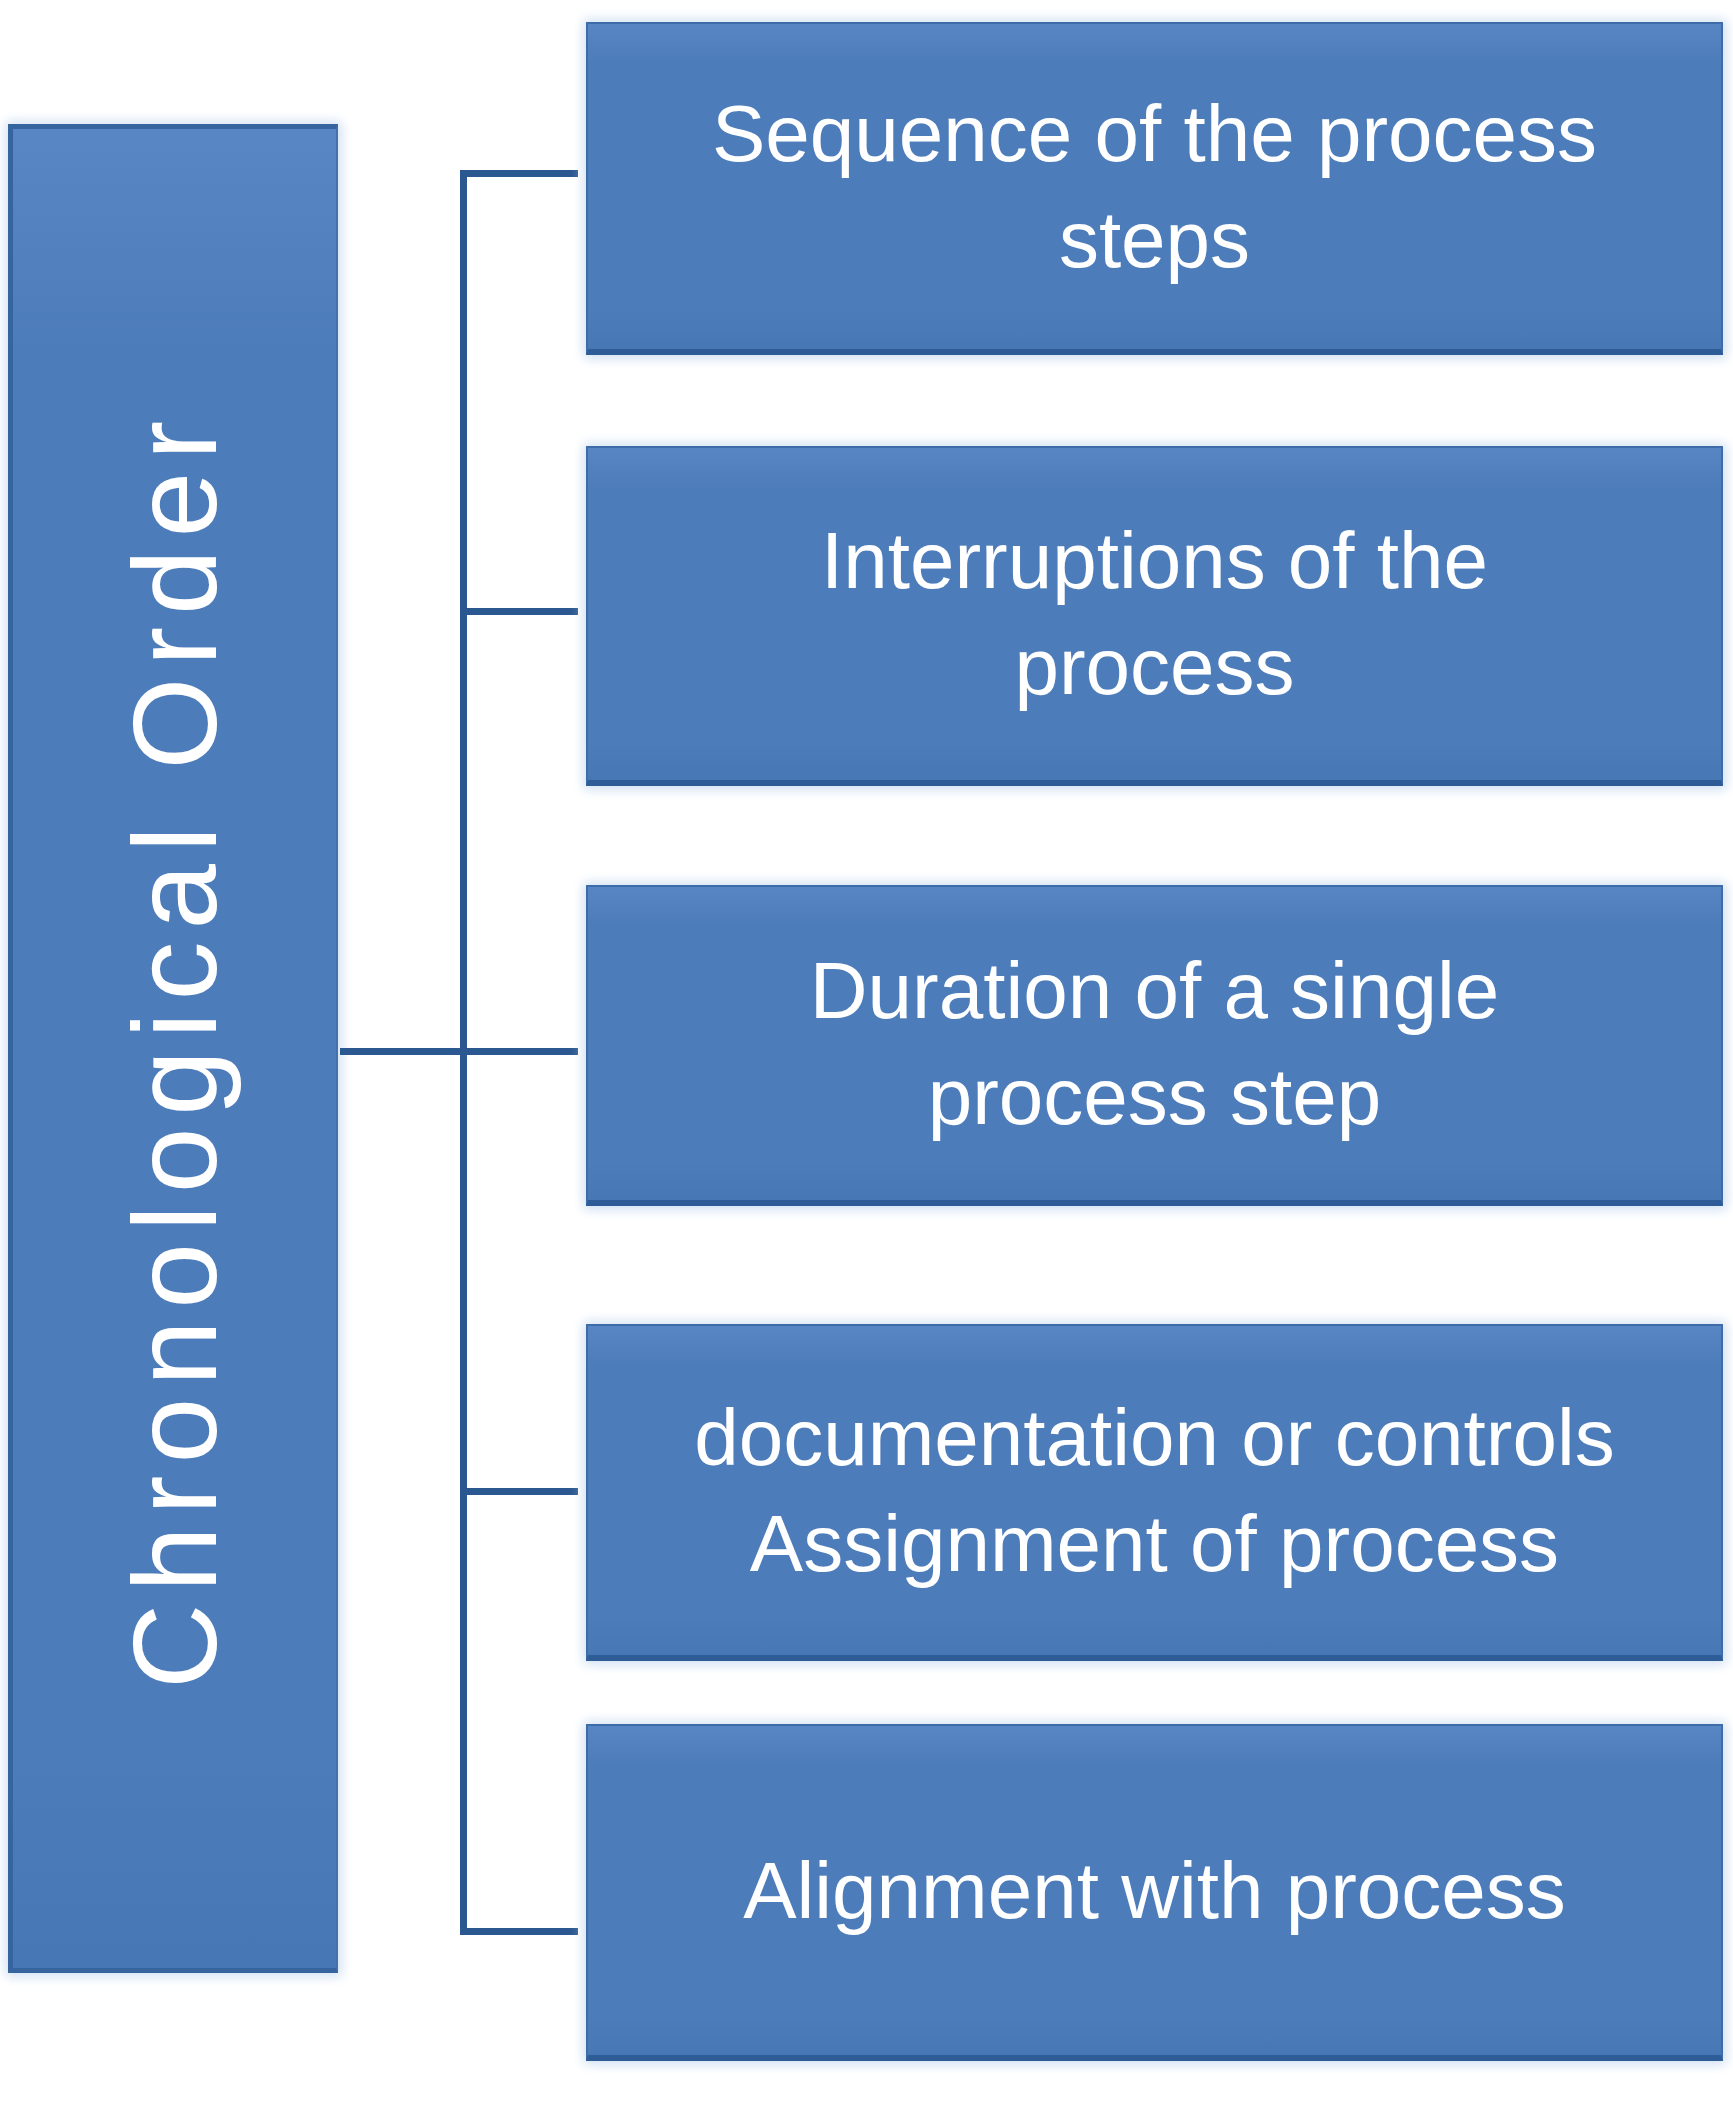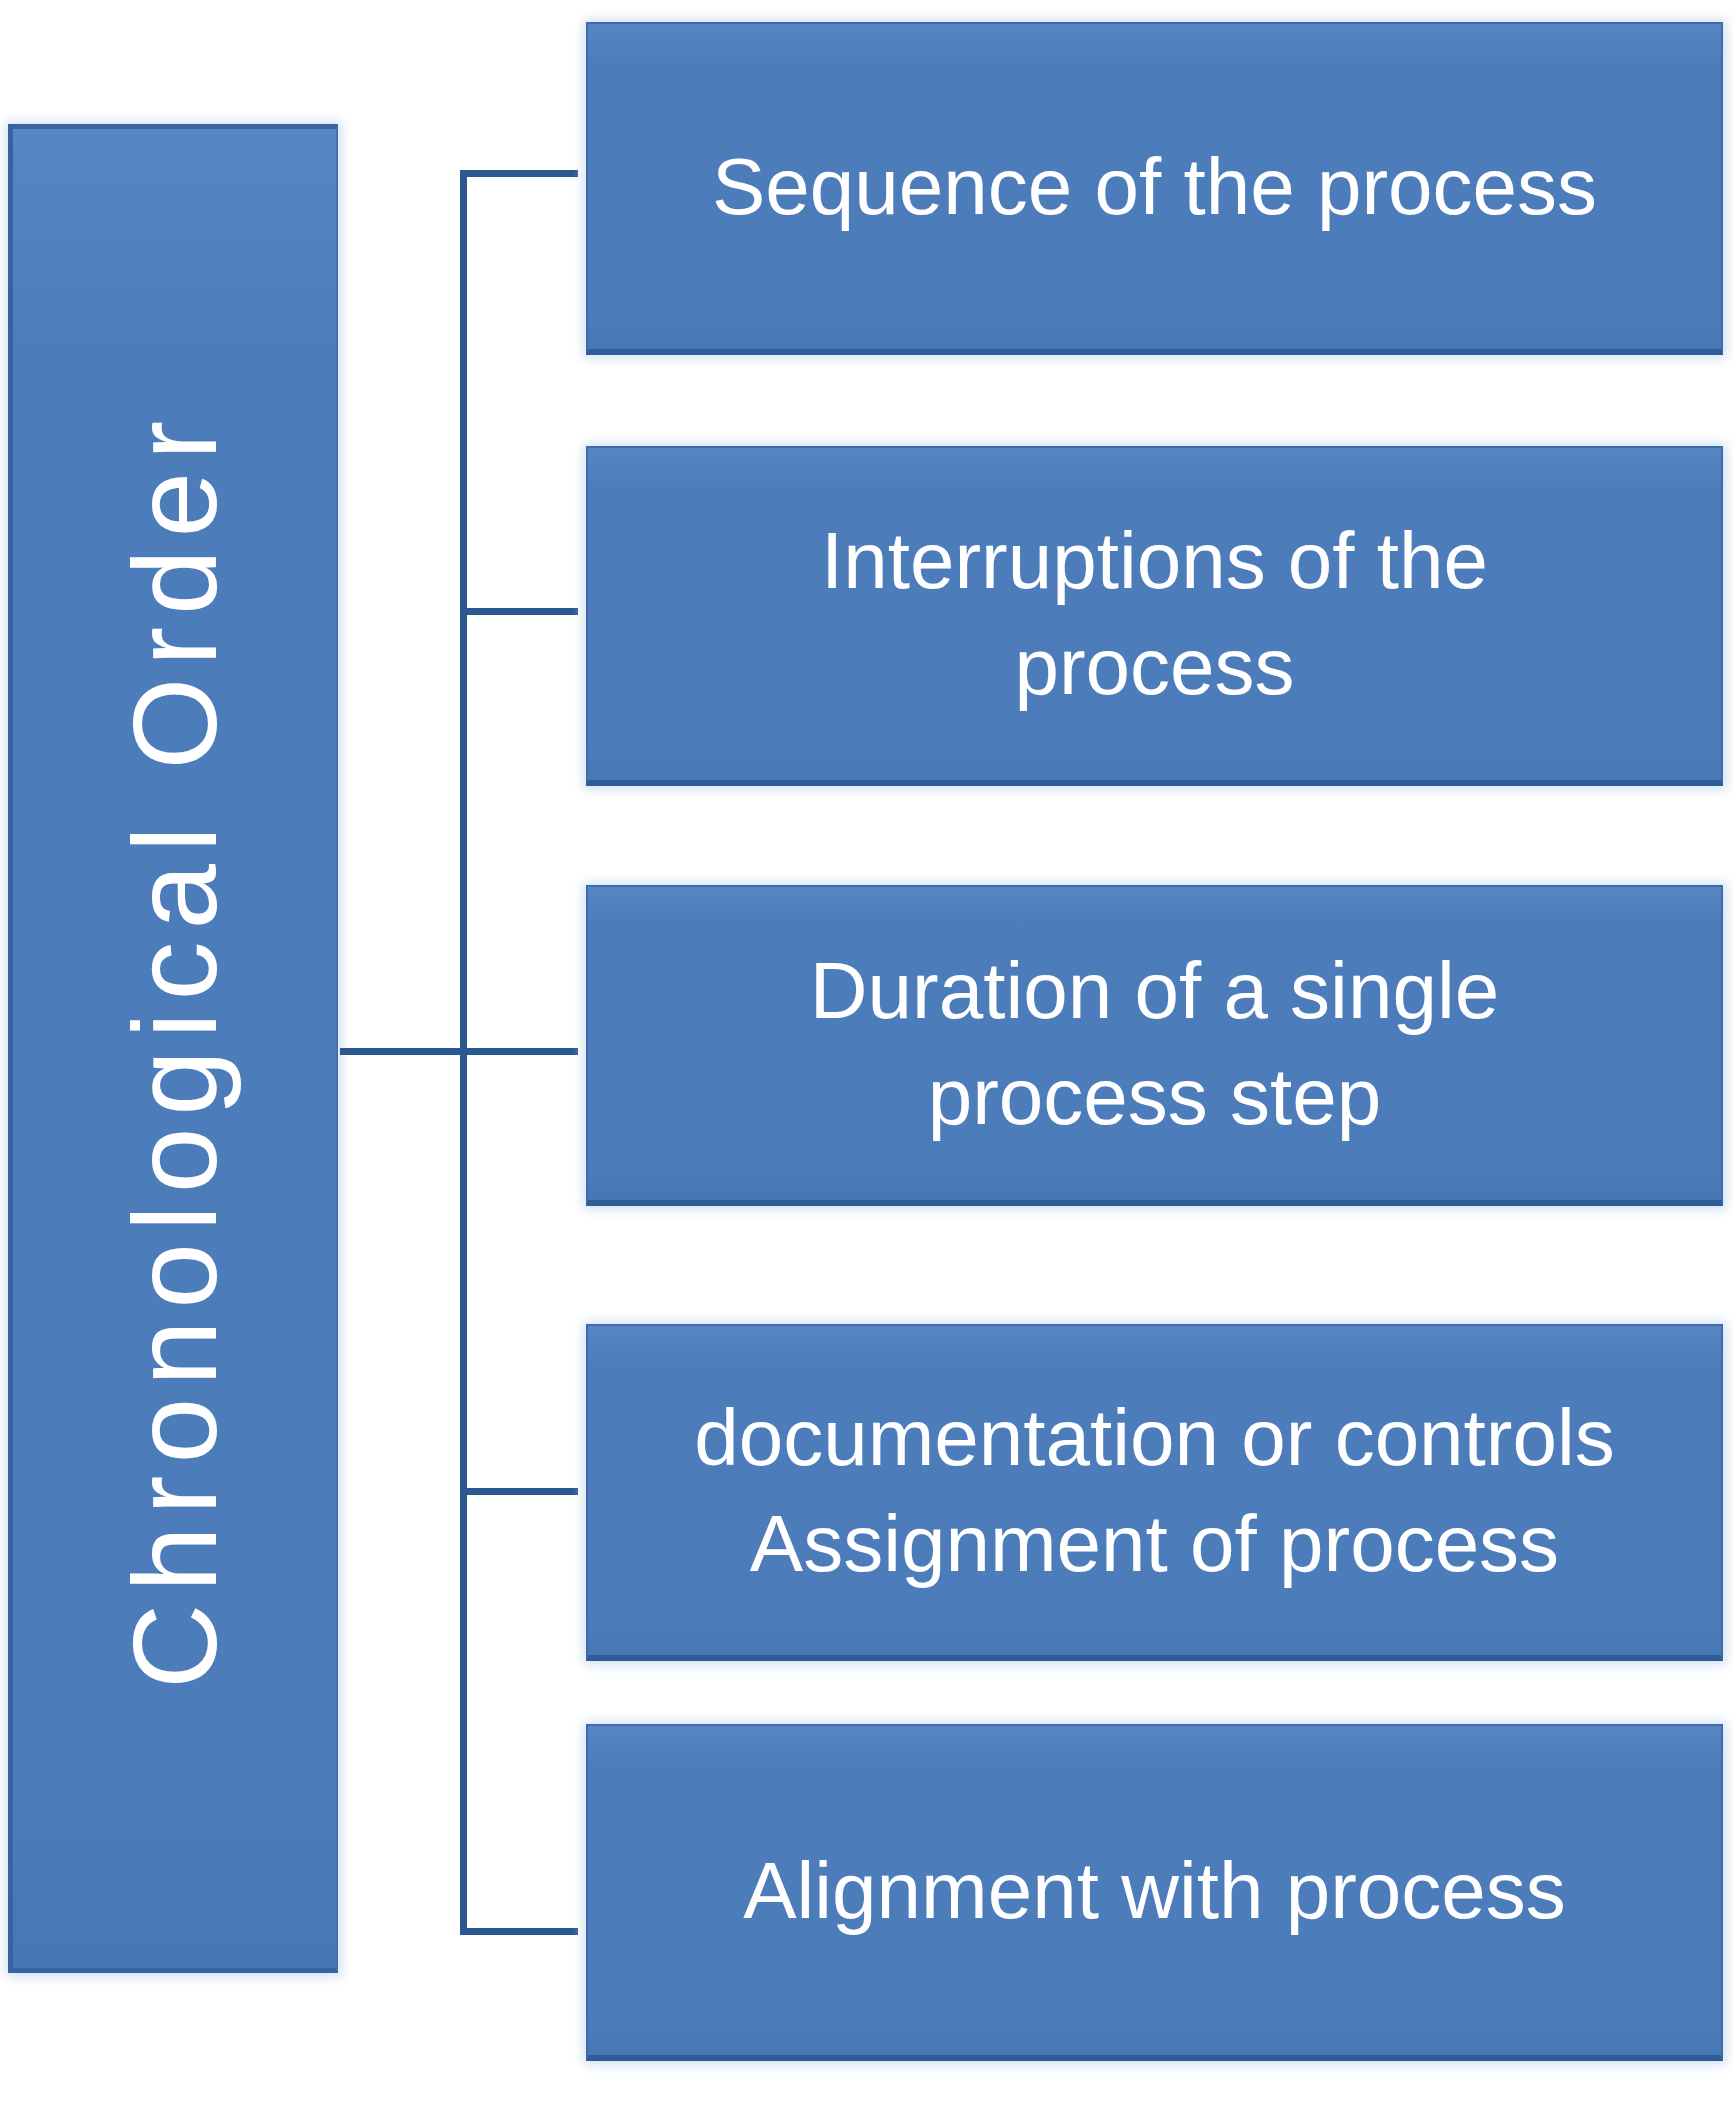--- a/index.html
+++ b/index.html
@@ -73,20 +73,21 @@
 
   <div class="line v" style="left:460px;top:170px;height:1764px;"></div>
 
   <div class="line h" style="left:460px;top:170px;width:118px;"></div>
   <div class="line h" style="left:460px;top:608px;width:118px;"></div>
   <div class="line h" style="left:460px;top:1488px;width:118px;"></div>
   <div class="line h" style="left:460px;top:1928px;width:118px;"></div>
 
   <div class="blue-box item-box" style="top:10px;height:333px;margin-top:12px;">
     <span>Sequence of the process</span>
+    <span>steps</span>
   </div>
 
   <div class="blue-box item-box" style="top:446px;height:340px;">
     <span>Interruptions of the</span>
     <span>process</span>
   </div>
 
   <div class="blue-box item-box" style="top:885px;height:321px;">
     <span>Duration of a single</span>
     <span>process step</span>

